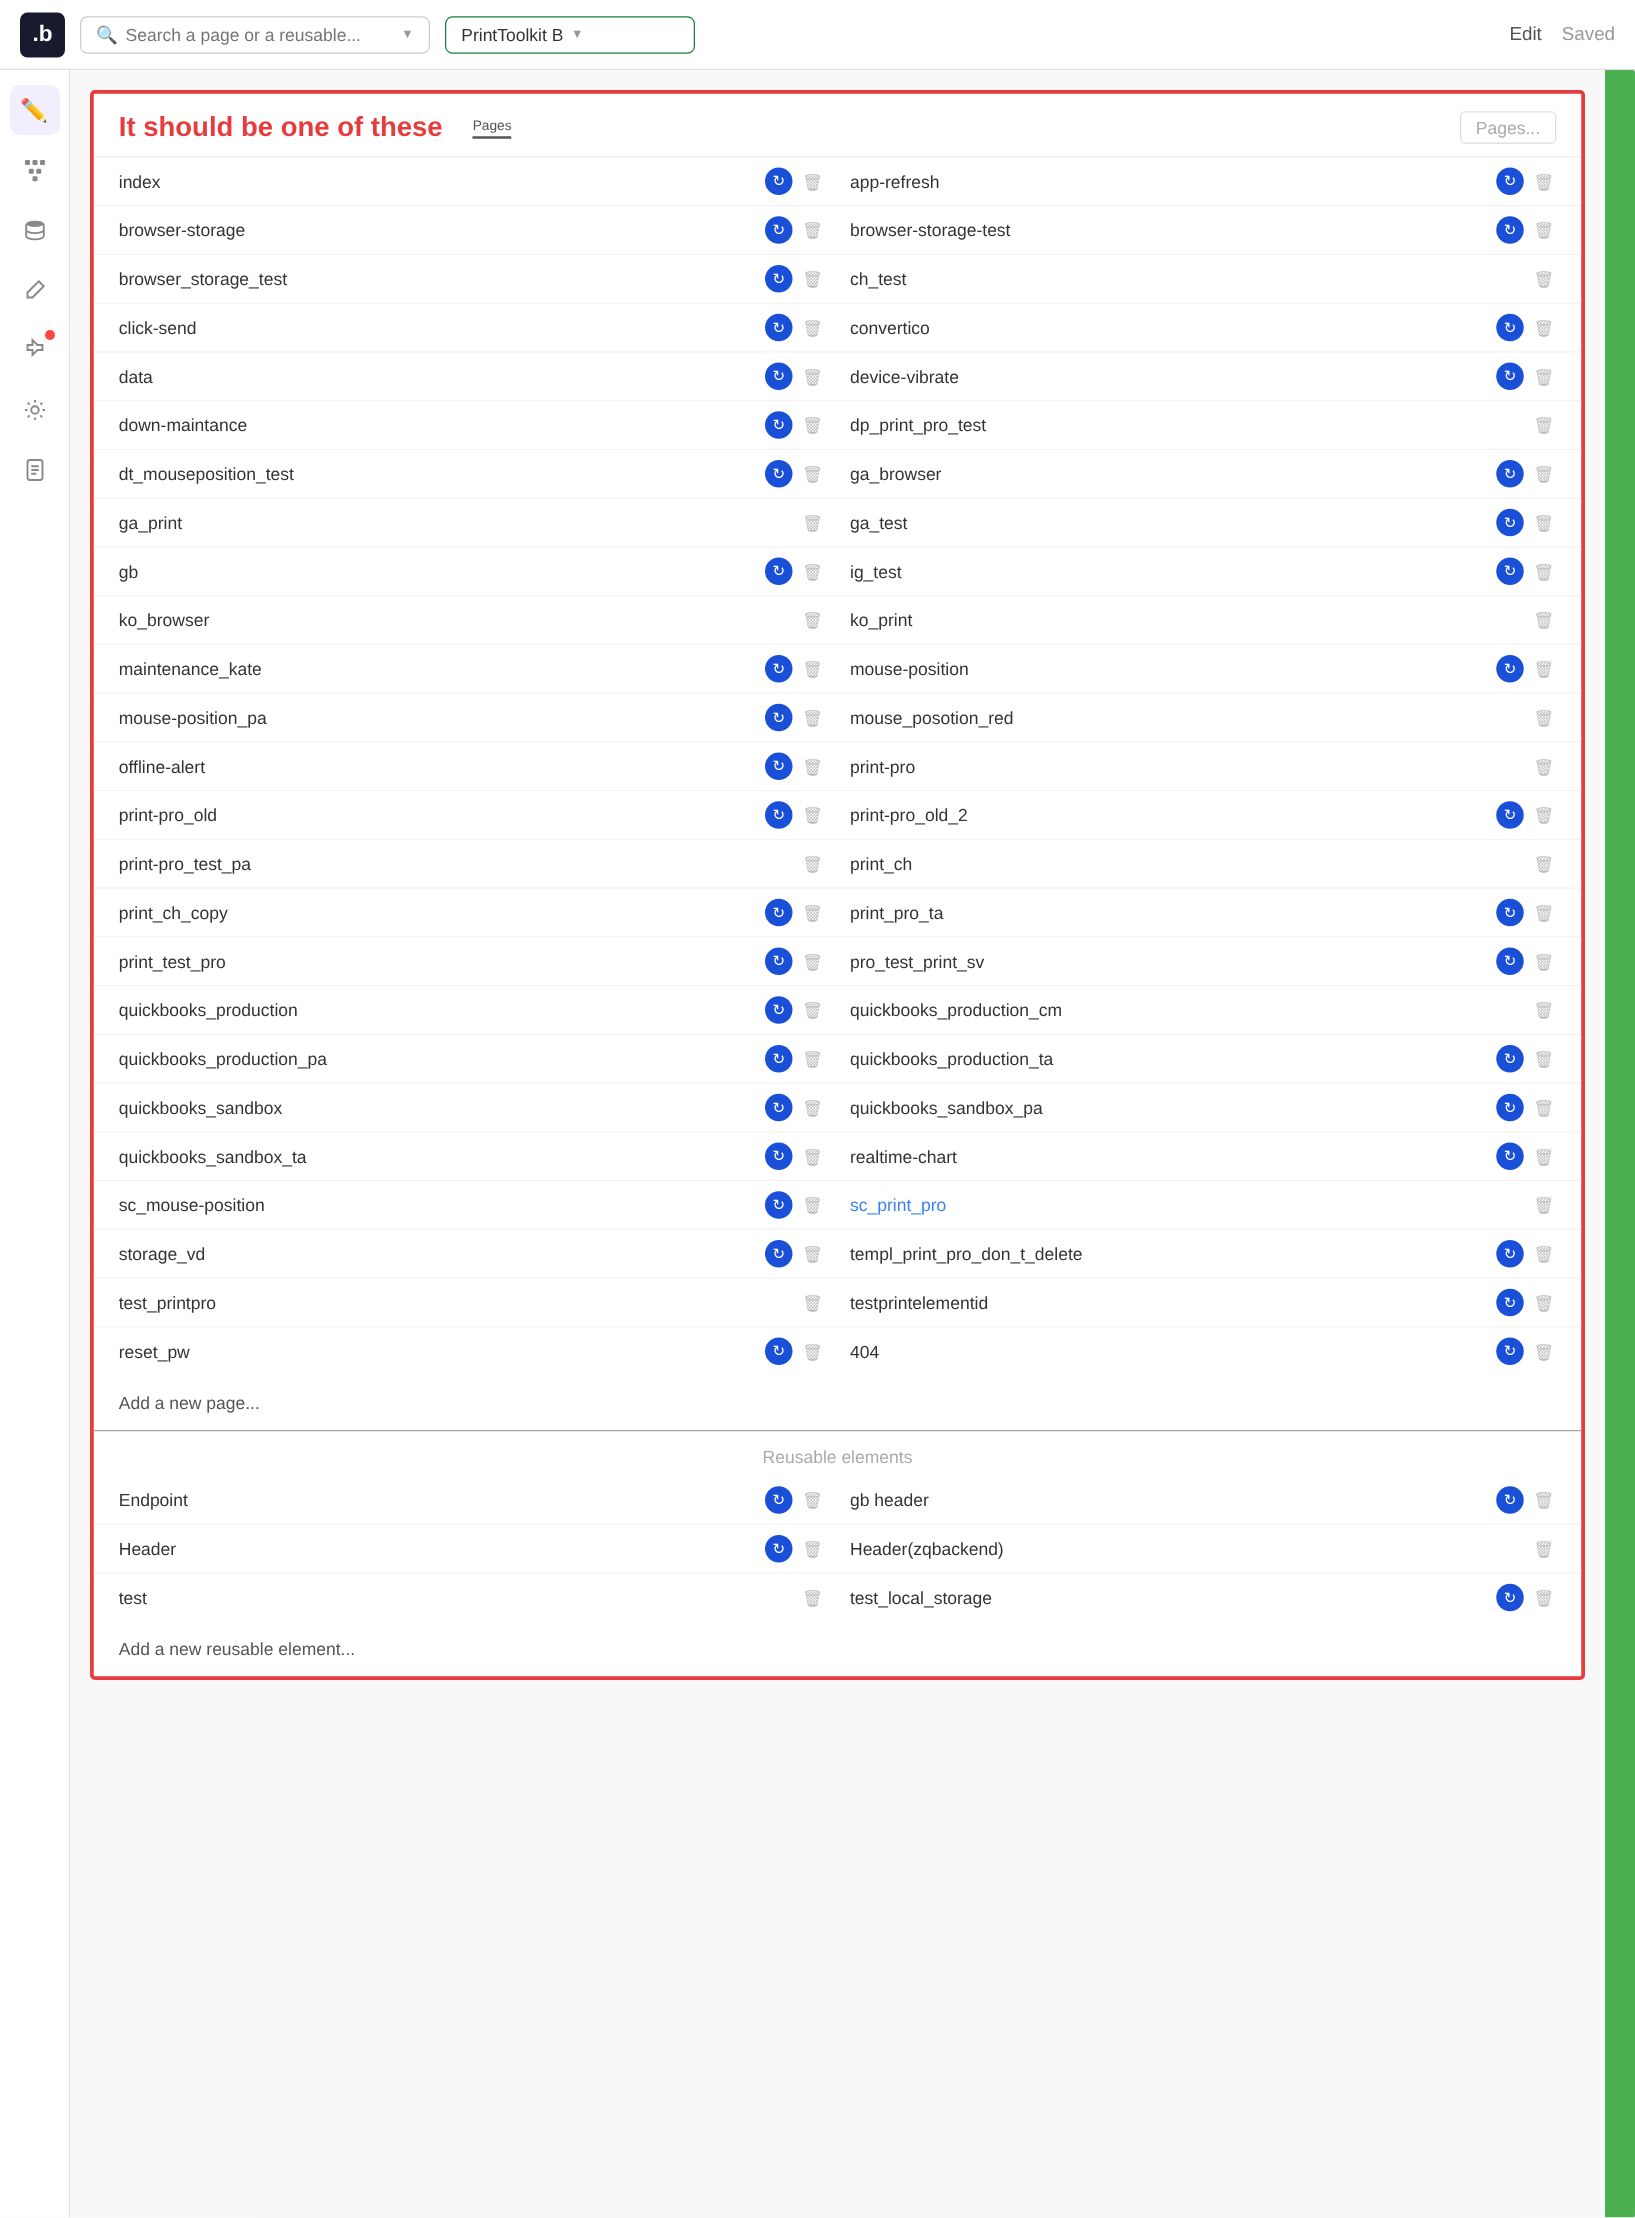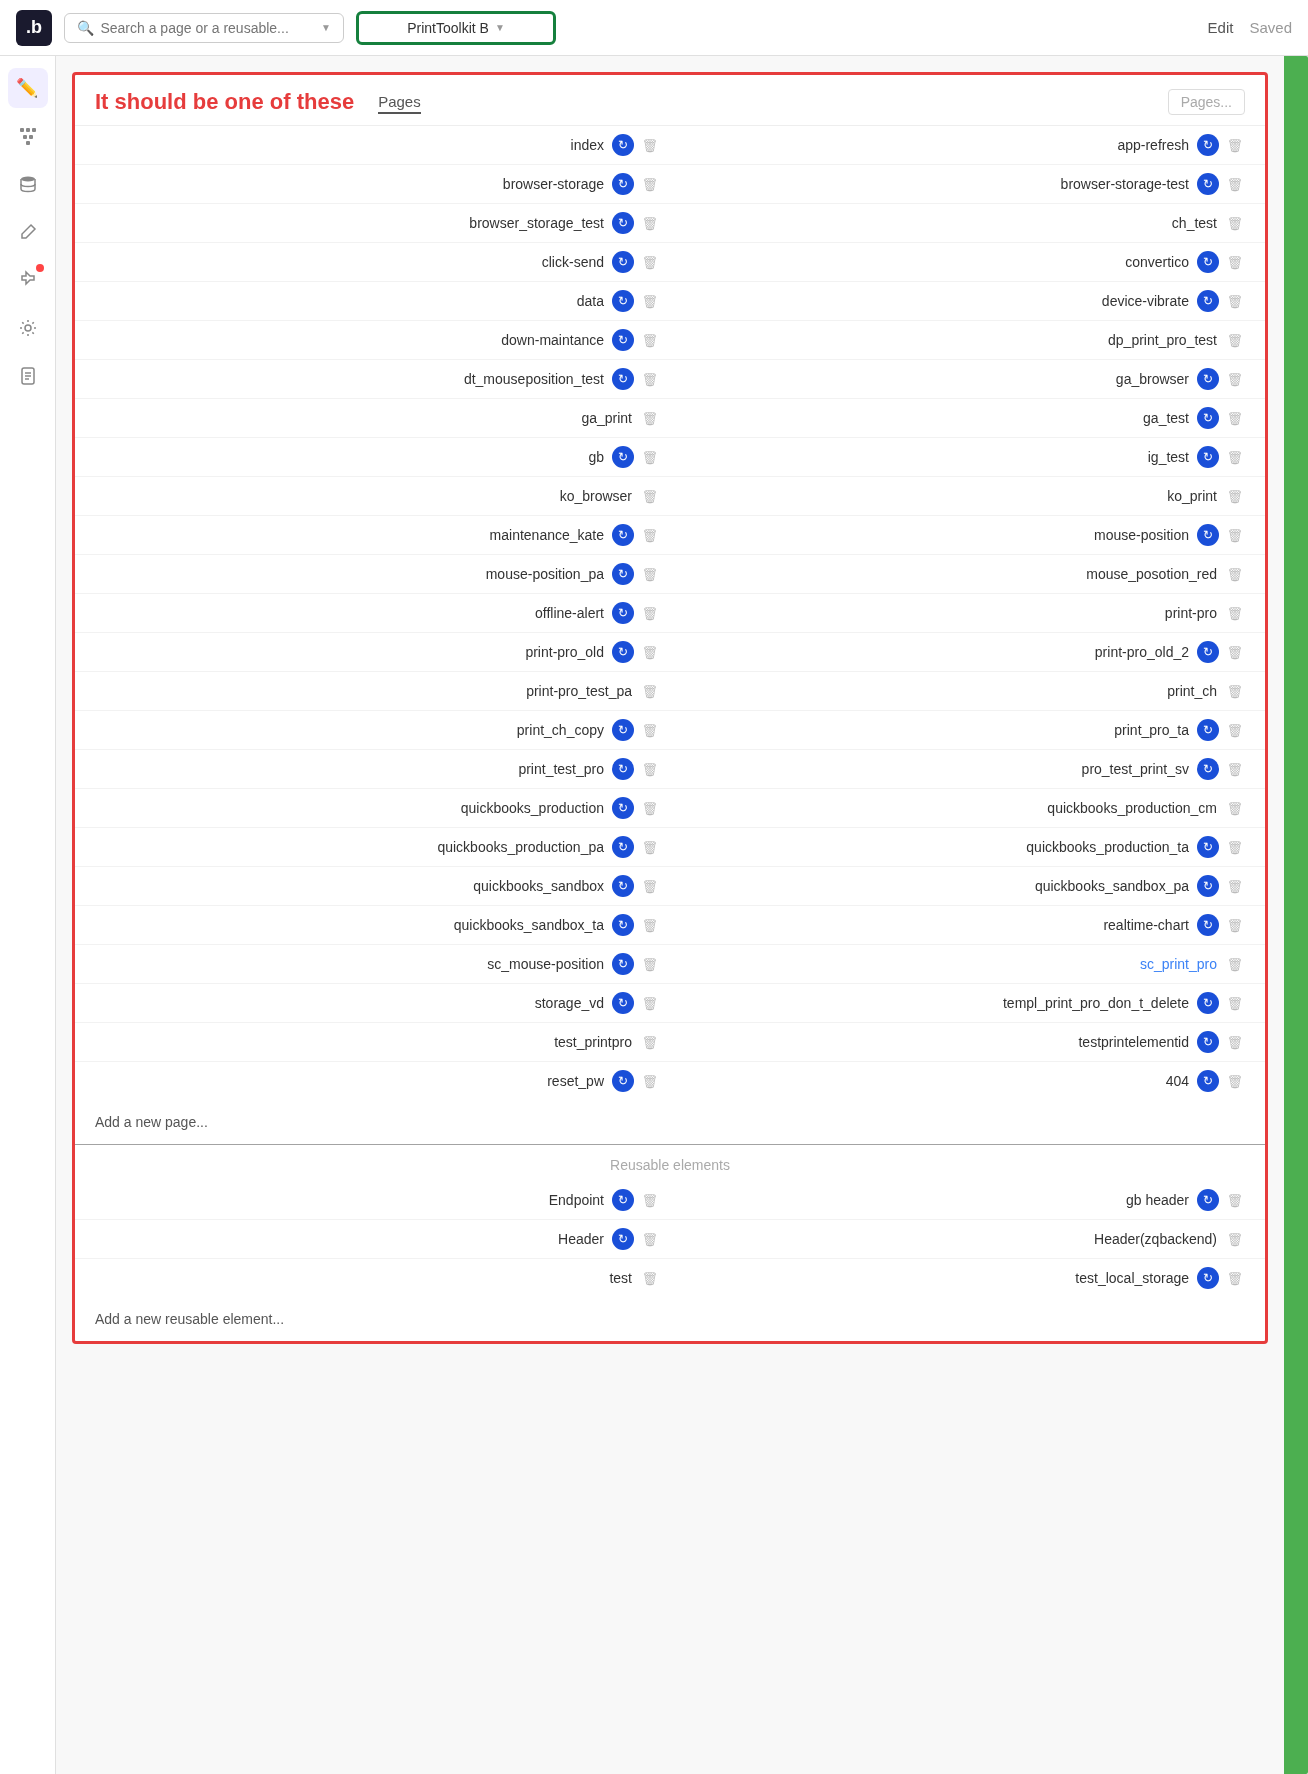--- a/index.html
+++ b/index.html
@@ -22,23 +22,23 @@
       padding: 6px 12px; width: 280px; background: #fff;
       color: #999; font-size: 14px; gap: 6px;
     }
     .search-bar input {
       border: none; outline: none; background: transparent; color: #999;
       font-size: 14px; width: 100%;
     }
     .dropdown-arrow { color: #999; font-size: 10px; }
     .project-selector {
       display: flex; align-items: center;
-      border: 3px solid #15803d; border-radius: 6px;
+      border: 1px solid #15803d; border-radius: 6px;
       padding: 6px 12px; min-width: 200px; background: #fff;
-      font-size: 14px; gap: 6px; color: #333; justify-content: center;
+      font-size: 14px; gap: 6px; color: #333;
     }
     .edit-saved { display: flex; gap: 16px; margin-left: auto; font-size: 15px; }
     .edit-label { color: #555; font-weight: 500; }
     .saved-label { color: #999; }
 
     
     .main-layout { display: flex; height: calc(1774px - 56px); }
 
     
     .sidebar {
@@ -66,35 +66,34 @@
       background: #fff; overflow: hidden;
     }
 
     
     .panel-header {
       display: flex; align-items: center; padding: 14px 20px 10px;
       border-bottom: 1px solid #eee; gap: 16px;
     }
     .panel-title { color: #e63c3c; font-size: 22px; font-weight: 600; }
     .panel-tabs { display: flex; gap: 16px; margin-left: 8px; }
-    .panel-tab { font-size: 15px; color: #aaa; cursor: pointer; padding: 2px 0; }
+    .panel-tab { font-size: 11px; color: #aaa; cursor: pointer; padding: 2px 0; }
     .panel-tab.active { color: #555; border-bottom: 2px solid #555; }
     .folder-btn {
       margin-left: auto; font-size: 14px; color: #aaa;
       border: 1px solid #ddd; border-radius: 4px; padding: 4px 12px;
       cursor: pointer; background: #fff;
     }
 
     
     .pages-list { padding: 0; }
     .page-row {
       display: flex; align-items: center;
       padding: 0 20px; min-height: 38px;
       border-bottom: 1px solid #f2f2f2;
-      text-align: right;
     }
     .page-row:last-child { border-bottom: none; }
     .col { flex: 1; display: flex; align-items: center; min-height: 38px; }
     .col-divider { width: 20px; }
 
     .page-name {
       flex: 1; font-size: 14px; color: #333; cursor: pointer;
     }
     .page-name.link { color: #3b82f6; }
     .page-actions { display: flex; align-items: center; gap: 6px; margin-left: 8px; }

